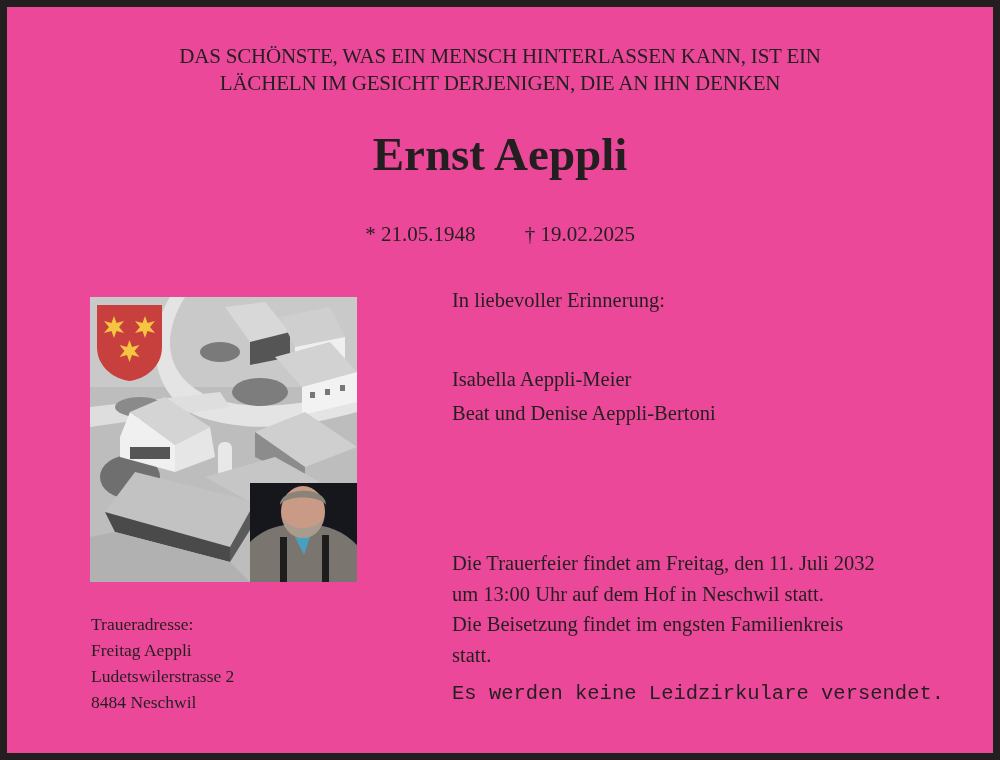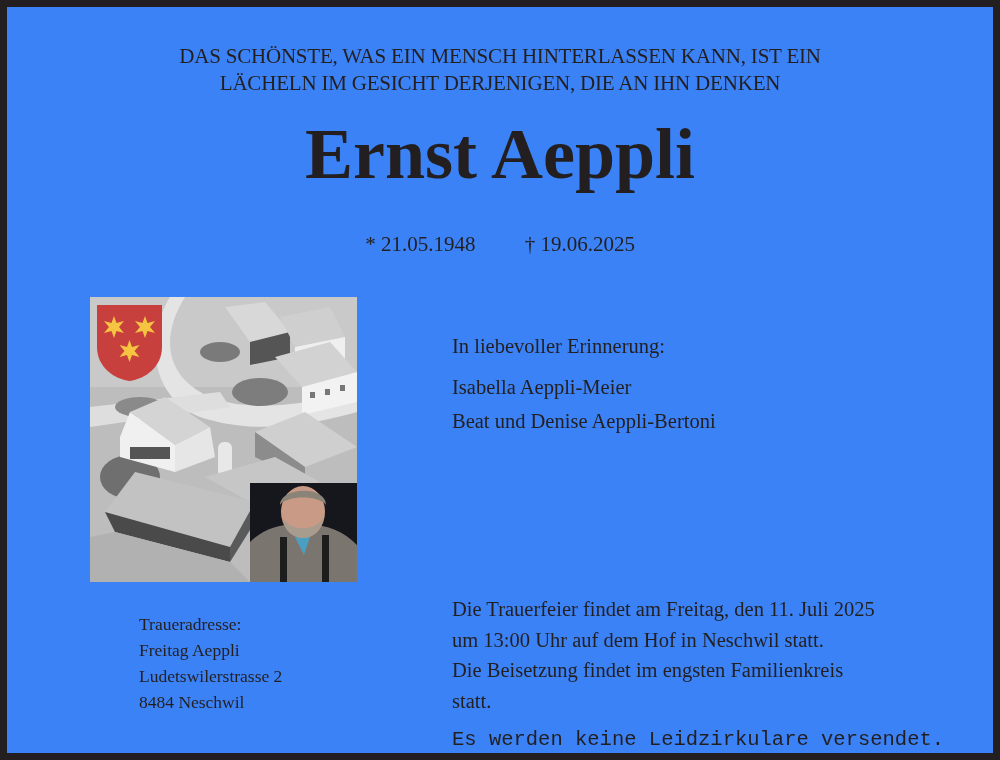--- a/index.html
+++ b/index.html
@@ -1,72 +1,72 @@
 <!DOCTYPE html>
 <html><head>
   <meta charset="utf-8">
   <style>
     * { box-sizing: border-box; margin: 0; padding: 0; }
     html, body { width: 1000px; height: 760px; background: #231f20; overflow: hidden; }
     body { position: relative; font-family: "Liberation Serif", "DejaVu Serif", serif; color: #231f20; }
     .card {
       position: absolute; left: 7px; top: 7px; width: 986px; height: 746px;
-      background: #3b82f6;
+      background: #ec4899;
     }
     .motto {
       position: absolute; left: 0; top: 36px; width: 100%;
       text-align: center; font-size: 21px; line-height: 27px; letter-spacing: -0.2px;
       text-transform: uppercase;
     }
     .motto .line { display: block; }
     .name {
       position: absolute; left: 0; top: 112px; width: 100%;
-      text-align: center; font-weight: bold; font-size: 72px; line-height: 70px;
+      text-align: center; font-weight: bold; font-size: 47px; line-height: 70px;
     }
     .dates {
       position: absolute; left: 0; top: 206px; width: 100%;
       text-align: center; font-size: 21px; line-height: 26px;
     }
-    .dates span { display: inline-block; margin: 18px 22px; text-align: center; }
+    .dates span { display: inline-block; margin: 8px 22px; text-align: center; }
 
     .photo {
       position: absolute; left: 83px; top: 290px; width: 267px; height: 285px;
       overflow: hidden; background: #cfcfcf;
     }
     .photo svg { display: block; }
 
     .address {
       position: absolute; left: 84px; top: 604px; font-size: 17.5px; line-height: 26px;
     }
-    .address .line { display: block; margin-left: 48px; }
+    .address .line { display: block; }
 
     .right {
-      position: absolute; left: 445px; font-size: 20.5px; line-height: 33.5px; margin-top: 46px;
+      position: absolute; left: 445px; font-size: 20.5px; line-height: 33.5px;
     }
     .r1 { top: 277px; }
-    .r2 { top: 318px; }
+    .r2 { top: 356px; }
     .r3 { top: 541px; line-height: 30.5px; font-size: 20.5px; }
     .r4 { top: 670px; font-family: Liberation Mono, monospace; }
     .right .line { display: block; white-space: nowrap; }
   </style>
 </head>
 <body>
 
 <div class="card">
 
   <div class="motto">
     <span class="line">DAS SCHÖNSTE, WAS EIN MENSCH HINTERLASSEN KANN, IST EIN</span>
     <span class="line">LÄCHELN IM GESICHT DERJENIGEN, DIE AN IHN DENKEN</span>
   </div>
 
   <div class="name">Ernst Aeppli</div>
 
   <div class="dates">
     <span>* 21.05.1948</span>
-    <span>† 19.06.2025</span>
+    <span>† 19.02.2025</span>
   </div>
 
   <div class="photo">
     <svg width="267" height="285" viewBox="0 0 267 285" xmlns="http://www.w3.org/2000/svg">
 
       <rect x="0" y="0" width="267" height="285" fill="#bdbdbd"></rect>
       <rect x="0" y="0" width="267" height="90" fill="#c9c9c9"></rect>
 
       <path d="M95 0 C70 40, 75 80, 120 100 C170 120, 240 100, 267 95 L267 115 C230 125, 170 140, 110 120 C60 100, 55 40, 80 0 Z" fill="#e4e4e4"></path>
       <path d="M0 110 L130 95 L140 110 L0 130 Z" fill="#dedede"></path>
@@ -141,21 +141,21 @@
   </div>
 
   <div class="right r1">In liebevoller Erinnerung:</div>
 
   <div class="right r2">
     <span class="line">Isabella Aeppli-Meier</span>
     <span class="line">Beat und Denise Aeppli-Bertoni</span>
   </div>
 
   <div class="right r3">
-    <span class="line">Die Trauerfeier findet am Freitag, den 11. Juli 2025</span>
+    <span class="line">Die Trauerfeier findet am Freitag, den 11. Juli 2032</span>
     <span class="line">um 13:00 Uhr auf dem Hof in Neschwil statt.</span>
     <span class="line">Die Beisetzung findet im engsten Familienkreis</span>
     <span class="line">statt.</span>
   </div>
 
   <div class="right r4">Es werden keine Leidzirkulare versendet.</div>
 
 </div>
 
 </body></html>

